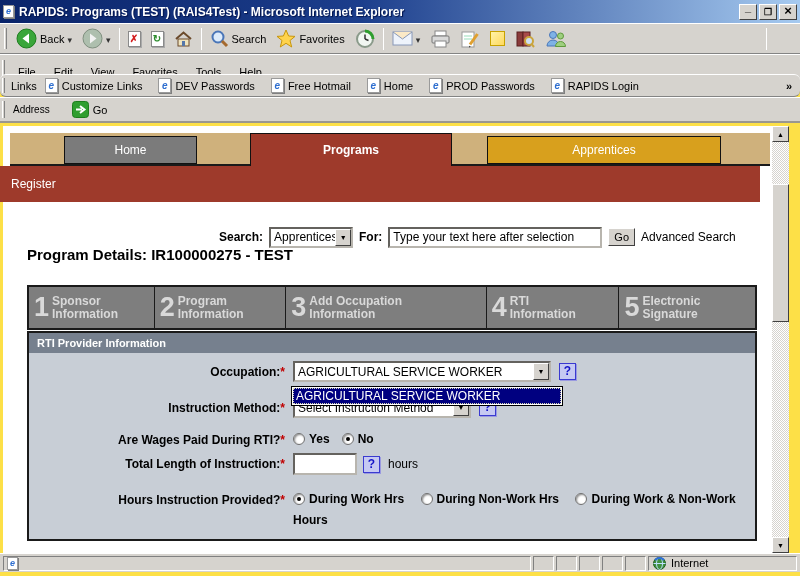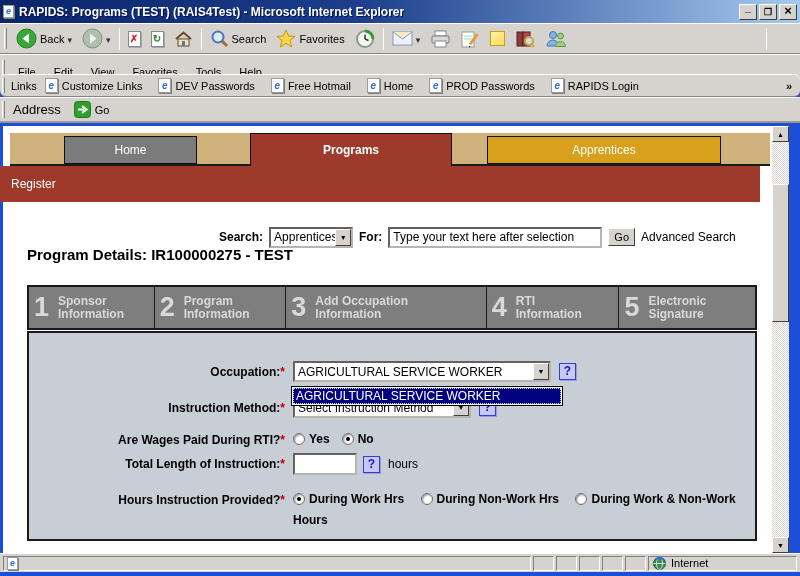--- a/index.html
+++ b/index.html
@@ -1,18 +1,18 @@
 <!DOCTYPE html>
 <html><head>
 <meta charset="utf-8">
 <style>
   * { margin:0; padding:0; box-sizing:border-box; }
   html,body { width:800px; height:576px; }
   body { font-family:"Liberation Sans", sans-serif; background:#d6d3ce; }
-  #window { position:relative; width:800px; height:576px; background:#1d4ed8; overflow:hidden; }
+  #window { position:relative; width:800px; height:576px; background:#fde047; overflow:hidden; }
 
   
   .titlebar { position:absolute; left:0; top:0; width:100%; height:23px;
     background:linear-gradient(90deg,#0a246a 0%,#1c3e8c 45%,#a6caf0 100%);
     display:flex; align-items:center; padding:0 3px; }
   .title-text { color:#fff; font-weight:bold; font-size:12px; margin-left:5px; flex:1;
     white-space:nowrap; overflow:hidden; text-shadow:1px 1px 1px #00124a; }
   .tb-btns { display:flex; gap:2px; }
   .tb-btn { width:18px; height:16px; background:#d6d3ce; border:1px solid;
     border-color:#fff #404040 #404040 #fff; font-size:11px; line-height:12px;
@@ -47,21 +47,21 @@
 
   .eicon { width:13px; height:15px; background:#fff; border:1px solid #9a9a9a;
     box-shadow:1px 1px 0 #808080; color:#2f6fd0; font-weight:bold; font-size:10px;
     line-height:13px; text-align:center; font-style:italic; flex:0 0 auto; }
   .eicon::before { content:"e"; }
   .eicon.mini { width:11px; height:13px; font-size:9px; line-height:11px; }
   .link-item { display:flex; align-items:center; gap:4px; font-size:11px; margin-right:16px; white-space:nowrap; }
   .links-label { font-size:11px; margin:0 8px 0 2px; }
   .overflow-chevron { margin-left:auto; margin-right:8px; font-weight:bold; font-size:11px; }
 
-  .addr-label { font-size:13px; margin:0 3px 0 4px; }
+  .addr-label { font-size:10px; margin:0 12px 0 4px; }
   .addr-combo { display:flex; align-items:center; width:650px; height:22px; background:#fff;
     border:2px inset #b8b5ae; padding-left:2px; }
   .addr-url { font-size:11px; white-space:nowrap; overflow:hidden; flex:1; margin-left:4px; }
   .dd-btn { width:17px; height:100%; background:#d6d3ce; border:1px solid;
     border-color:#fff #404040 #404040 #fff; display:flex; align-items:center; justify-content:center; }
   .dd-btn::before { content:"▼"; font-size:7px; }
   .go-btn-addr { display:flex; align-items:center; gap:4px; margin-left:6px; font-size:11px; padding:1px 4px; }
 
   
   .content-bg { position:absolute; left:3px; top:126px; width:769px; height:427px; background:#fff; }
@@ -92,21 +92,21 @@
     font-size:11px; padding:2px 5px; font-family:"Liberation Sans",sans-serif; }
   .adv-search { font-size:12px; }
 
   .page-heading { position:absolute; left:27px; top:246px; font-size:15px; font-weight:bold; color:#000; }
 
   .steps-bar { position:absolute; left:27px; top:285px; width:730px; height:45px;
     background:#7e7e7e; border:2px solid #1a1a1a; display:flex; }
   .step { display:flex; align-items:center; padding-left:5px; border-right:1px solid #1a1a1a; }
   .step:last-child { border-right:none; }
   .step-num { font-size:27px; color:#d9d9d9; font-weight:600; line-height:1; }
-  .step-label { color:#d9d9d9; font-size:12px; font-weight:bold; line-height:13px; margin-left:9px; }
+  .step-label { color:#d9d9d9; font-size:12px; font-weight:bold; line-height:13px; margin-left:3px; }
   .w1{width:126px}.w2{width:132px}.w3{width:201px}.w4{width:133px}.w5{width:136px}
 
   .form-box { position:absolute; left:27px; top:331px; width:730px; height:210px;
     border:2px solid #1a1a1a; background:#c8ced6; }
   .form-header { height:20px; background:#76808e; color:#fff; font-weight:bold; font-size:11px;
     display:flex; align-items:center; padding-left:8px; }
   .frow { position:absolute; left:0; display:flex; align-items:center; }
   .flabel { width:256px; text-align:right; font-weight:bold; font-size:12px; color:#000; flex:0 0 auto; }
   .req { color:#c00000; }
   .field { margin-left:8px; display:flex; align-items:center; }
@@ -405,20 +405,21 @@
       <span class="step-num">4</span>
       <span class="step-label"><span>RTI</span><br><span>Information</span></span>
     </span>
     <span class="step w5">
       <span class="step-num">5</span>
       <span class="step-label"><span>Electronic</span><br><span>Signature</span></span>
     </span>
   </div>
 
   <div class="form-box">
+    <div class="form-header">RTI Provider Information</div>
 
     <div class="frow" style="top:28px">
       <span class="flabel"><span>Occupation:</span><span class="req">*</span></span>
       <span class="field">
         <span class="fake-select" style="width:258px">
           <span class="fs-text">AGRICULTURAL SERVICE WORKER</span>
           <span class="fs-arrow"></span>
         </span>
         <span class="help-btn">?</span>
       </span>

